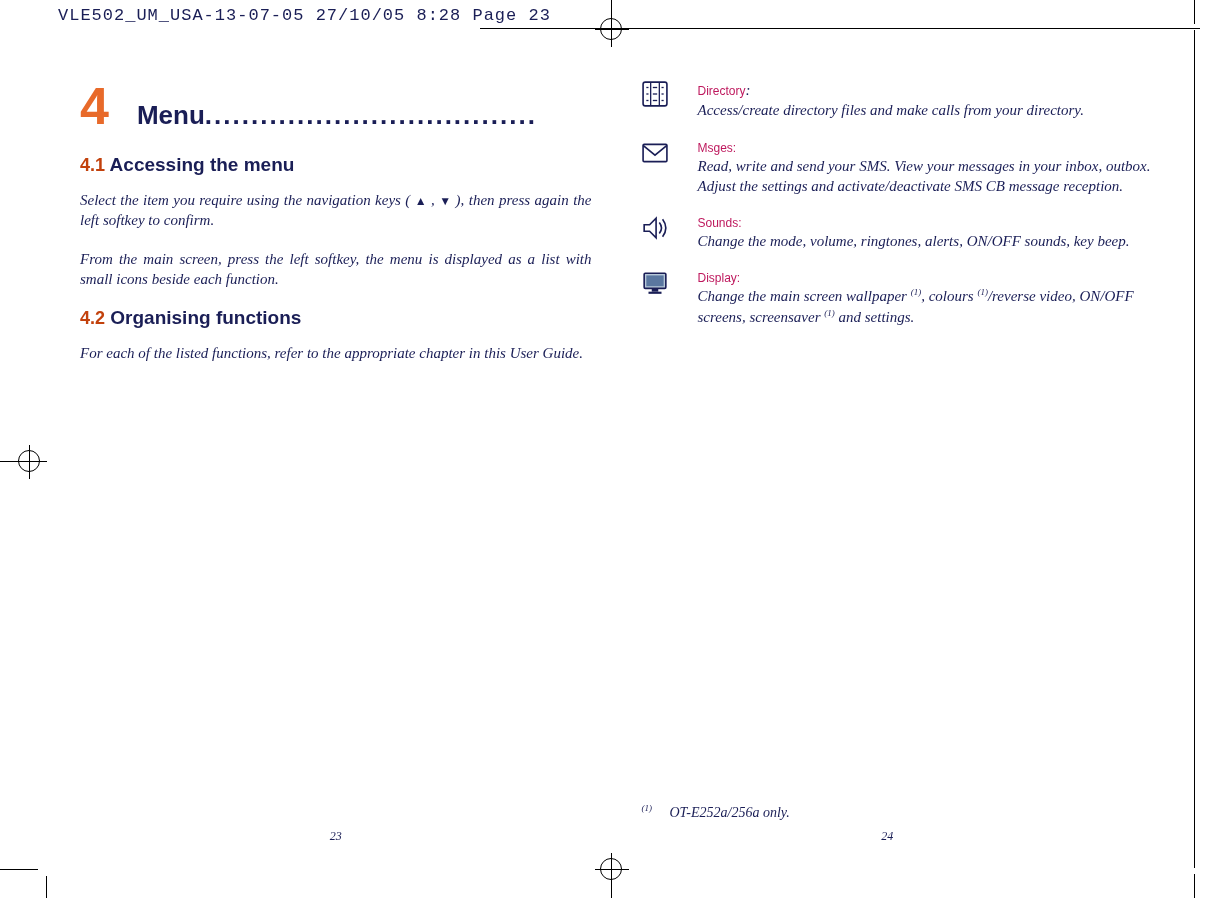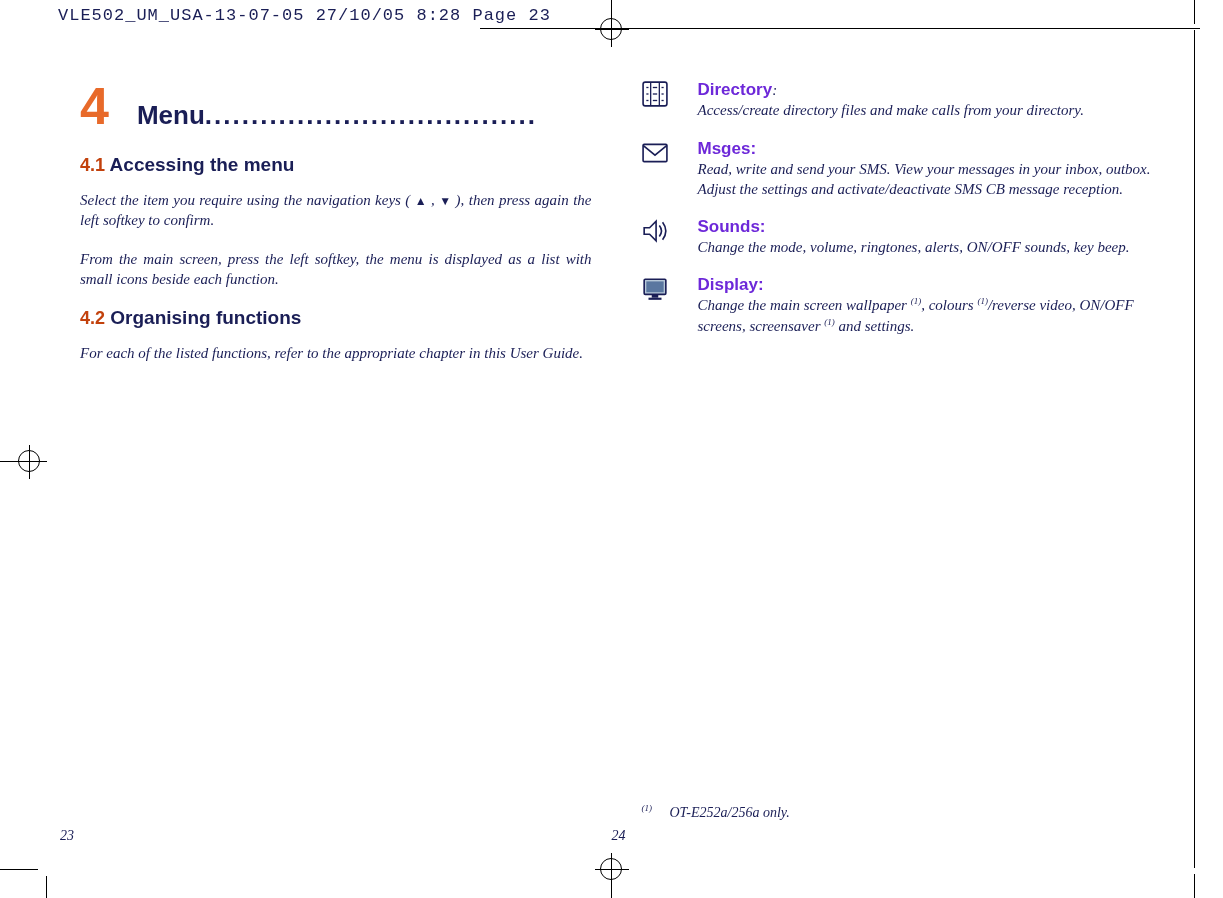--- a/index.html
+++ b/index.html
@@ -278,43 +278,44 @@
     display: inline-block;
     font-style: normal;
     font-size: 12px;
     vertical-align: 0;
   }
   .pagenum {
     position: absolute;
     bottom: 14px;
     left: 0;
     right: 0;
-    font-size: 14px;
+    text-align: center;
+    font-size: 12px;
     font-style: italic;
     color: #1a1e56;
   }
 
   .func-item {
     display: flex;
     margin-bottom: 18px;
   }
   .func-icon {
     width: 26px;
     height: 26px;
     flex: 0 0 26px;
     margin-right: 30px;
     margin-top: 1px;
   }
   .func-icon svg { width: 26px; height: 26px; }
   .func-text { flex: 1; font-size: 15px; }
   .func-title {
     font-family: Arial, Helvetica, sans-serif;
-    font-weight: bold;
-    font-size: 17px;
-    color: #6d28d9;
+    font-weight: normal;
+    font-size: 12px;
+    color: #be185d;
     font-style: normal;
   }
   .func-desc {
     font-style: italic;
     line-height: 1.35;
     text-align: justify;
   }
   .sup { font-size: 9px; vertical-align: super; }
   .footnote {
     position: absolute;

